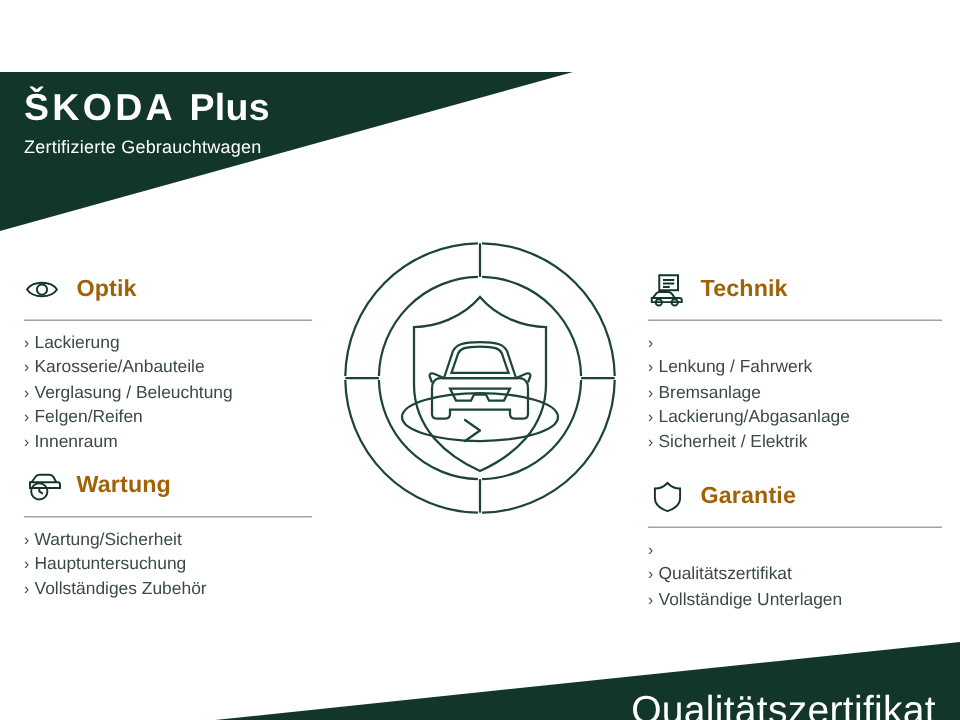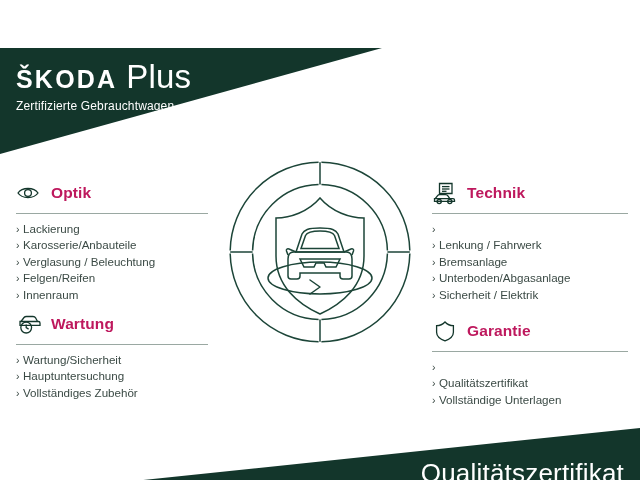--- a/index.html
+++ b/index.html
@@ -16,38 +16,38 @@
   .shape-svg{position:absolute;left:0;top:0;width:640px;height:480px;pointer-events:none;}
 
   
   .brand{position:absolute;left:16px;top:12px;z-index:5;}
   .brand-row{display:flex;align-items:baseline;white-space:nowrap;}
   .brand-skoda{
     font-size:25px;font-weight:700;color:#ffffff;
     letter-spacing:2.2px;line-height:1;
   }
   .brand-plus{
-    font-size:33px;font-weight:400;color:#ffffff;
+    font-size:25px;font-weight:700;color:#ffffff;
     margin-left:9px;line-height:1;letter-spacing:0.2px;
   }
   .brand-sub{
     font-size:12px;color:#ffffff;font-weight:400;
     margin-top:7px;letter-spacing:0.15px;line-height:1;
   }
 
   
   .col{position:absolute;z-index:4;}
   .col-left{left:16px;width:192px;}
   .col-right{left:432px;width:196px;}
 
   .section{margin:0;}
   .sec-head{display:flex;align-items:center;height:26px;}
   .sec-icon{width:26px;height:24px;display:block;flex:0 0 auto;}
   .sec-title{
-    font-size:15.5px;font-weight:700;color:#be185d;
+    font-size:15.5px;font-weight:700;color:#a16207;
     margin-left:9px;letter-spacing:0.1px;line-height:1;
   }
   .sec-rule{
     height:1px;background:#9aa8a2;margin-top:7px;margin-bottom:7px;width:100%;
   }
   .sec-list{list-style:none;margin:0;padding:0;}
   .sec-list li{
     font-size:11.6px;color:#3b4a45;line-height:16.4px;
     white-space:nowrap;display:flex;align-items:flex-start;
   }
@@ -231,21 +231,21 @@
         <li>
             <span class="chev">›</span>
             <span>Lenkung / Fahrwerk</span>
           </li>
         <li>
             <span class="chev">›</span>
             <span>Bremsanlage</span>
           </li>
         <li>
             <span class="chev">›</span>
-            <span>Unterboden/Abgasanlage</span>
+            <span>Lackierung/Abgasanlage</span>
           </li>
         <li>
             <span class="chev">›</span>
             <span>Sicherheit / Elektrik</span>
           </li>
       </ul>
     </div>
   </div>
 
   <div class="col col-right" style="top:270px;">

